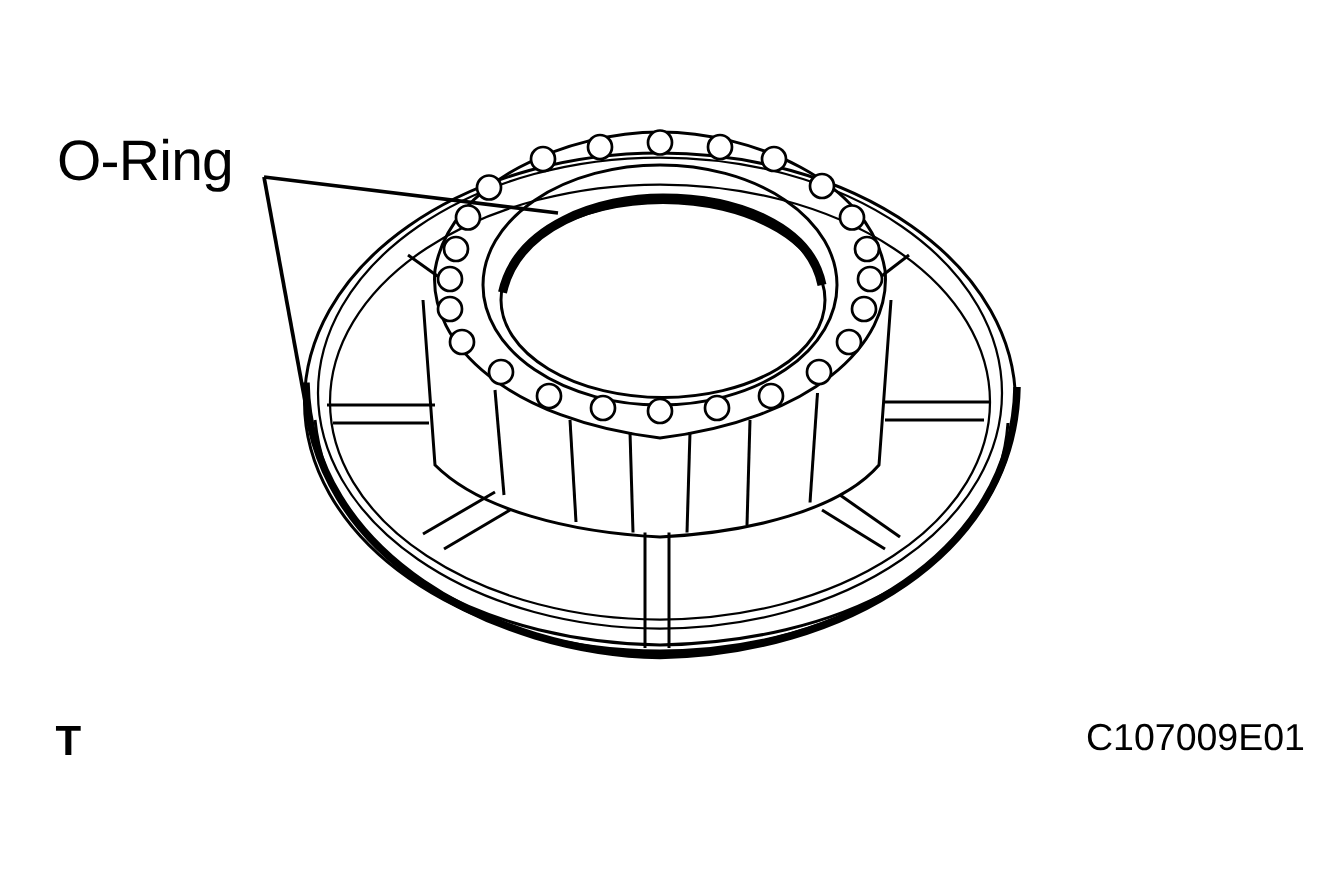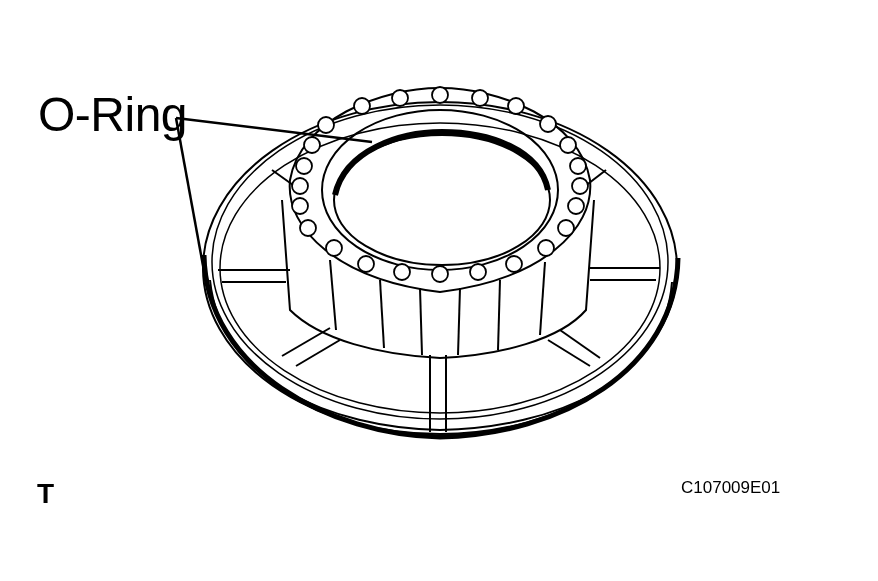--- a/index.html
+++ b/index.html
@@ -1,20 +1,20 @@
 <!DOCTYPE html>
 <html><head>
 <meta charset="utf-8">
 <style>
   html, body { margin: 0; padding: 0; background: #ffffff; }
   body { width: 878px; height: 581px; position: relative; overflow: hidden; font-family: "Liberation Sans", sans-serif; }
   .label { position: absolute; color: #000; }
-  #callout { left: 38px; top: 87px; font-size: 48px; letter-spacing: -0.5px; }
+  #callout { left: 38px; top: 87px; font-size: 38px; letter-spacing: -0.5px; }
   #view { left: 37px; top: 478px; font-size: 28px; font-weight: bold; }
-  #fig { left: 681px; top: 478px; font-size: 17px; }
+  #fig { left: 724px; top: 478px; font-size: 25px; }
   svg { position: absolute; left: 0; top: 0; }
 </style>
 </head>
 <body>
 
 <svg width="878" height="581" viewBox="0 0 878 581">
   <g fill="none" stroke="#000" stroke-width="2">
 
     <ellipse cx="440" cy="268" rx="237" ry="166"></ellipse>
     <ellipse cx="440" cy="262" rx="228" ry="157" stroke-width="1.5"></ellipse>

